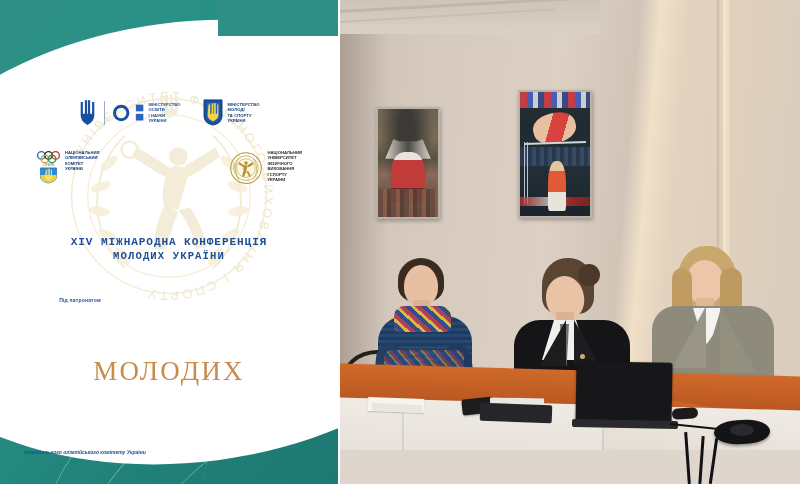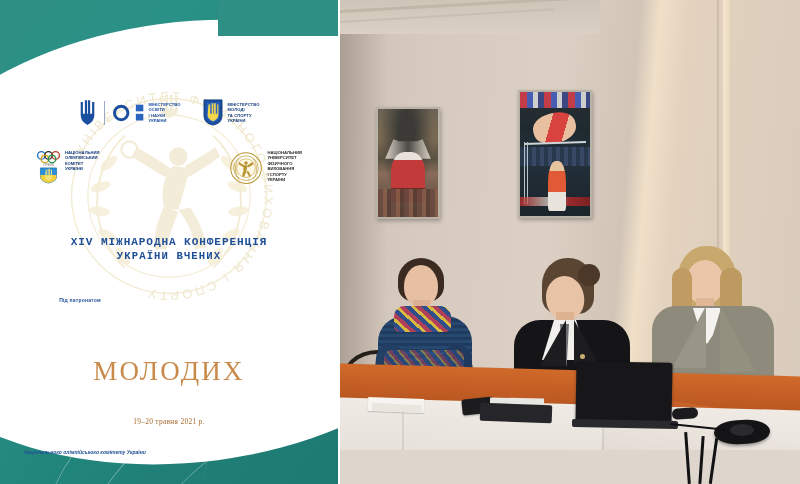--- a/index.html
+++ b/index.html
@@ -380,32 +380,31 @@
           <div class="logo-txt3">ФІЗИЧНОГО</div>
           <div class="logo-txt3">ВИХОВАННЯ</div>
           <div class="logo-txt3">І СПОРТУ</div>
           <div class="logo-txt3">УКРАЇНИ</div>
         </div>
       </div>
     </div>
 
     <div class="title-wrap">
       <div class="t-line l1">XIV МІЖНАРОДНА КОНФЕРЕНЦІЯ</div>
-      <div class="t-line l2">УКРАЇНИ ВЧЕНИХ</div>
+      <div class="t-line l2">МОЛОДИХ УКРАЇНИ</div>
     </div>
 
     <div class="patron">
       <div class="p1">Під патронатом</div>
       <div class="p2">Національного олімпійського комітету України</div>
     </div>
 
     <div class="programa">МОЛОДИХ</div>
 
     <div class="date">
-      <div>19–20 травня 2021 р.</div>
     </div>
   </div>
 
   <div class="photo">
     <div class="wall"></div>
     <div class="wall-shadow-l"></div>
     <div class="ceiling"></div>
     <div class="ceil-line"></div>
     <div class="ceil-line2"></div>
     <div class="pillar"></div>

